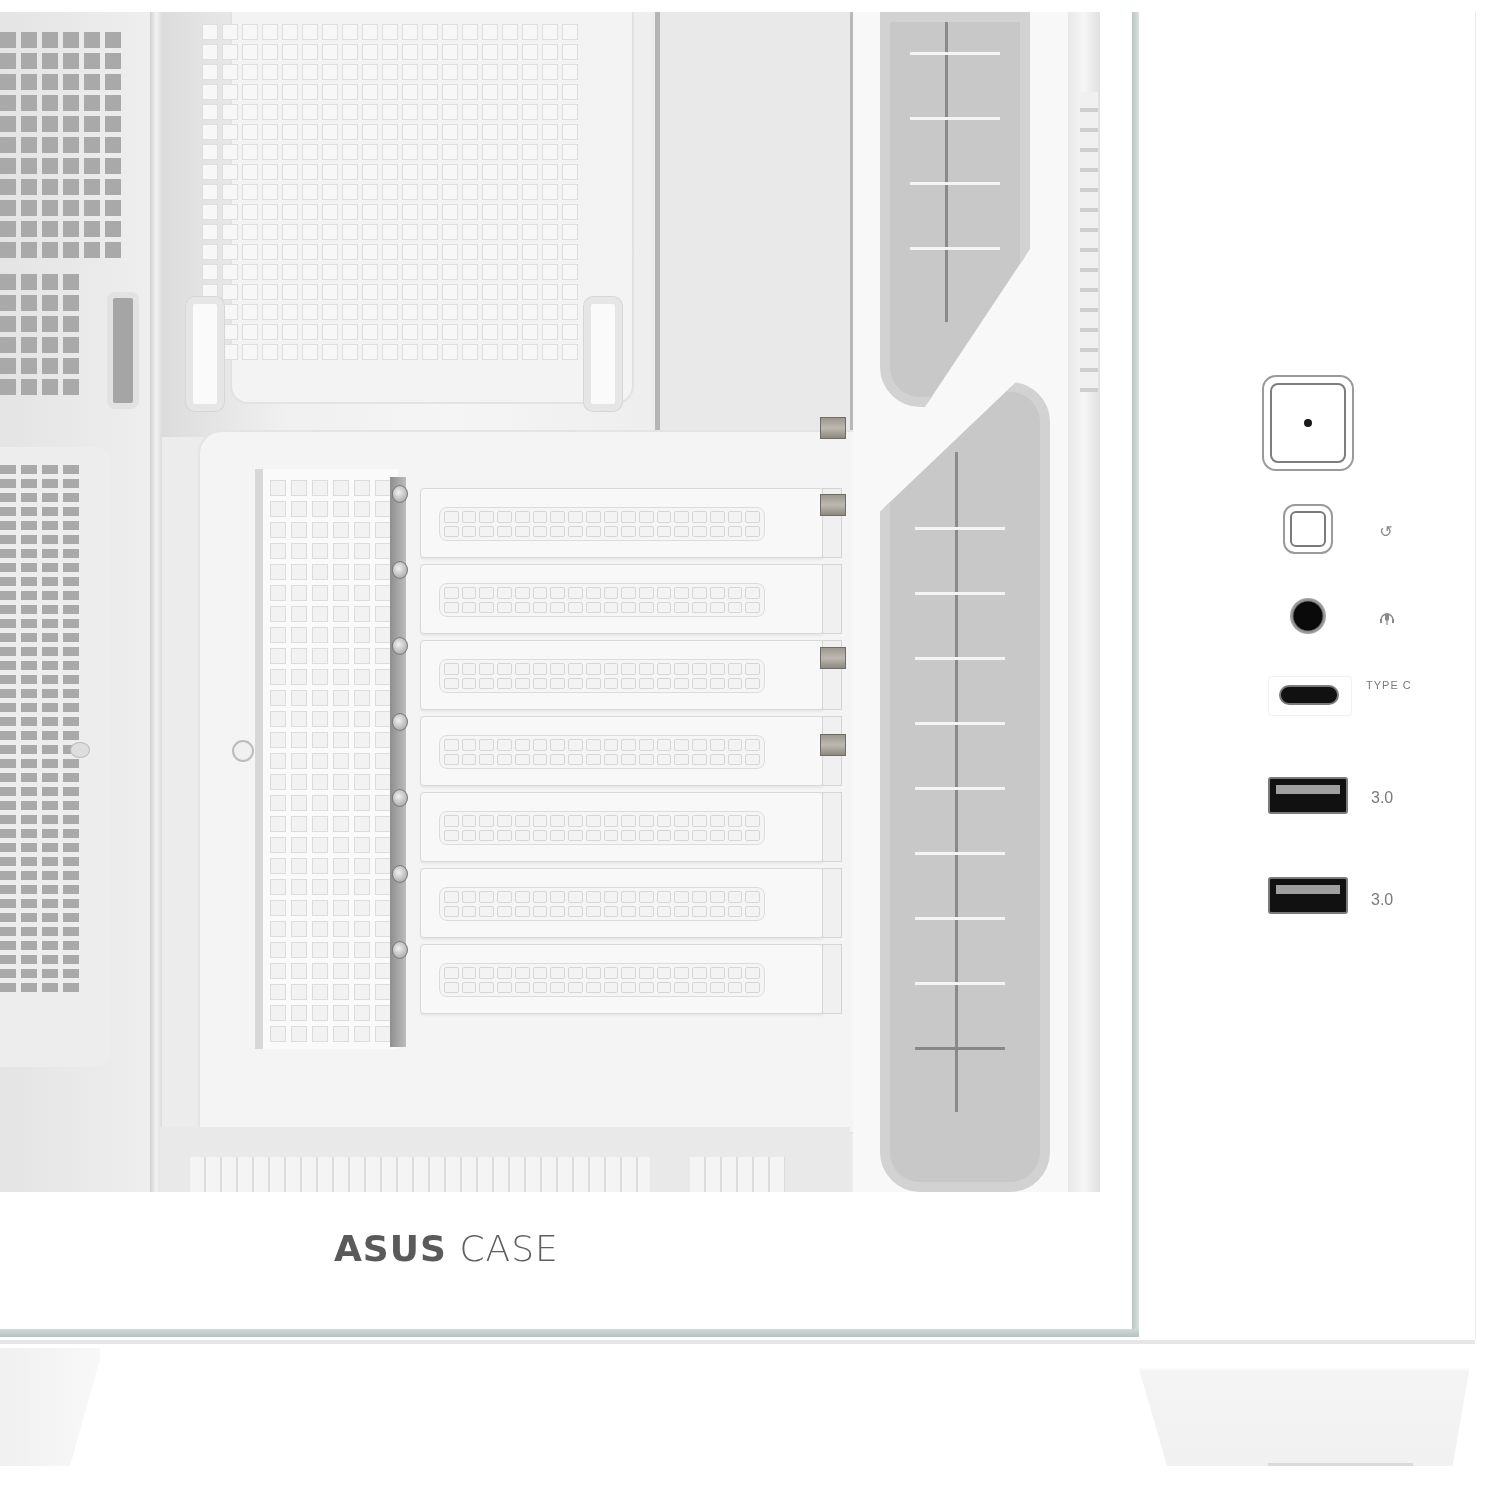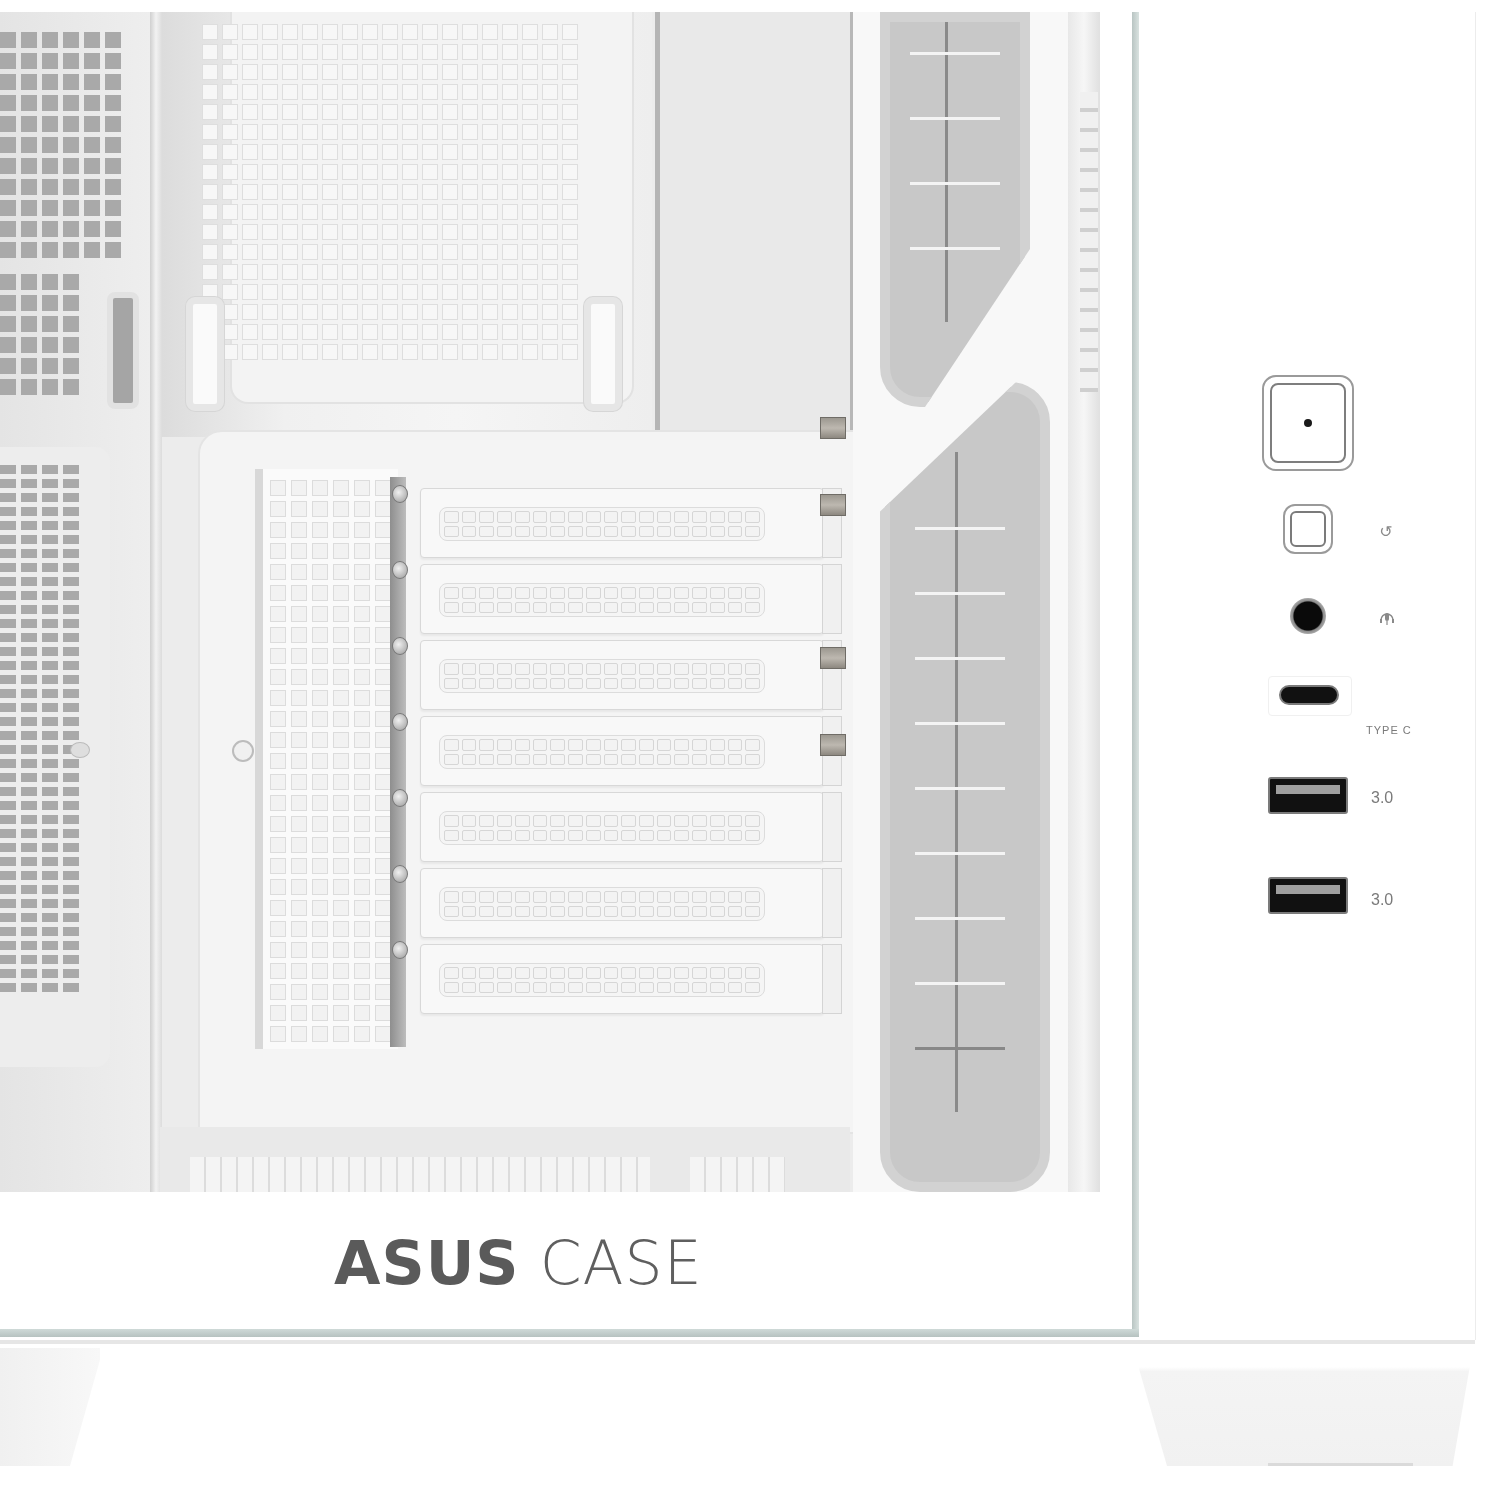--- a/index.html
+++ b/index.html
@@ -53,21 +53,21 @@
   .cutout-spine { width:3px; background:#8a8a8a; }
   .side-frame { left:1068px; top:0; width:32px; height:1180px; background:linear-gradient(90deg,#e8e8e8,#f6f6f6,#e0e0e0); }
   .side-grid { left:1080px; top:80px; width:18px; height:300px; background:repeating-linear-gradient(180deg,#f0f0f0 0 16px,#cfcfcf 16px 20px); }
 
   
   .glass-edge-v { left:1132px; top:12px; width:7px; height:1325px; background:linear-gradient(90deg,#b9c5c3,#d9e2e0); }
   .glass-edge-h { left:0; top:1329px; width:1139px; height:8px; background:linear-gradient(180deg,#cfdad8,#b6c2c0); }
   .base-line { left:0; top:1340px; width:1475px; height:4px; background:#e6e6e6; }
 
   
-  .brand { left:334px; top:1228px; font-size:60px; color:#5a5a5a; letter-spacing:1px; white-space:nowrap; font-family:"DejaVu Sans", sans-serif; }
+  .brand { left:334px; top:1228px; font-size:36px; color:#5a5a5a; letter-spacing:1px; white-space:nowrap; font-family:"DejaVu Sans", sans-serif; }
   .brand b { font-weight:600; }
   .brand span.light { font-weight:300; color:#5f5f5f; }
 
   
   .front-panel { left:1139px; top:12px; width:336px; height:1328px; background:#ffffff; border-right:1px solid #ececec; }
   .power-btn { left:1262px; top:375px; width:92px; height:96px; border:2px solid #9a9a9a; border-radius:14px; box-sizing:border-box; background:#fff; }
   .power-btn-inner { left:6px; top:6px; width:76px; height:80px; border:2px solid #7e7e7e; border-radius:8px; box-sizing:border-box; }
   .power-led { left:44px; top:44px; width:8px; height:8px; border-radius:50%; background:#1a1a1a; }
   .reset-btn { left:1283px; top:504px; width:50px; height:50px; border:2px solid #9a9a9a; border-radius:12px; box-sizing:border-box; background:#fff; }
   .reset-btn-inner { left:5px; top:5px; width:36px; height:36px; border:2px solid #7b7b7b; border-radius:6px; box-sizing:border-box; }
@@ -1207,21 +1207,21 @@
   <path d="M4 12 A6 6 0 0 1 16 12" fill="none" stroke="#8a8a8a" stroke-width="1.5"></path>
   <rect x="8" y="5" width="4" height="8" rx="2" fill="#8a8a8a"></rect>
   <line x1="10" y1="13" x2="10" y2="17" stroke="#8a8a8a" stroke-width="1.2"></line>
   <rect x="3" y="11" width="2" height="4" fill="#8a8a8a"></rect>
   <rect x="15" y="11" width="2" height="4" fill="#8a8a8a"></rect>
 </svg>
 
 <div class="abs usbc-frame">
   <div class="abs usbc-port"></div>
 </div>
-<div class="abs io-label small" style="left:1366px;top:724px;">TYPE C</div>
+<div class="abs io-label small" style="left:1366px;top:679px;">TYPE C</div>
 
 <div class="abs usba" style="top:777px;">
   <div class="abs usba-tongue"></div>
 </div>
 <div class="abs io-label" style="left:1371px;top:789px;">3.0</div>
 
 <div class="abs usba" style="top:877px;">
   <div class="abs usba-tongue"></div>
 </div>
 <div class="abs io-label" style="left:1371px;top:891px;">3.0</div>

